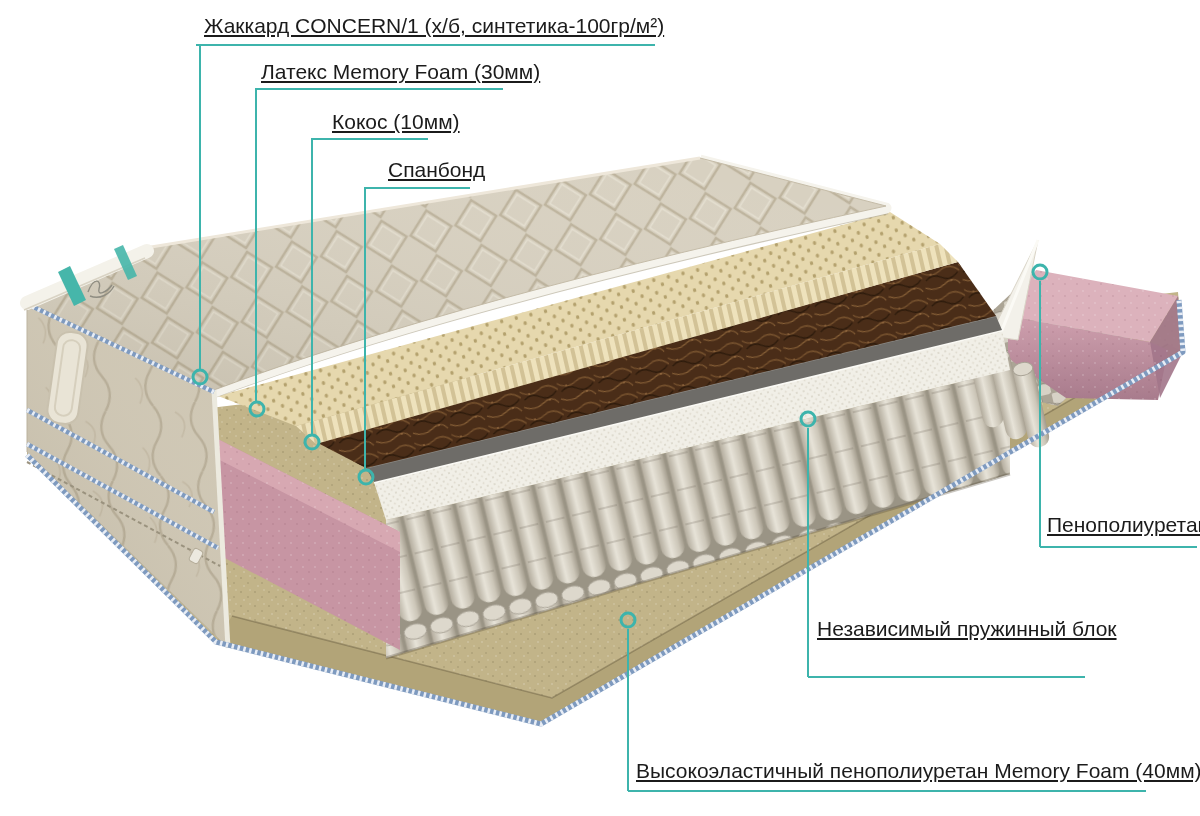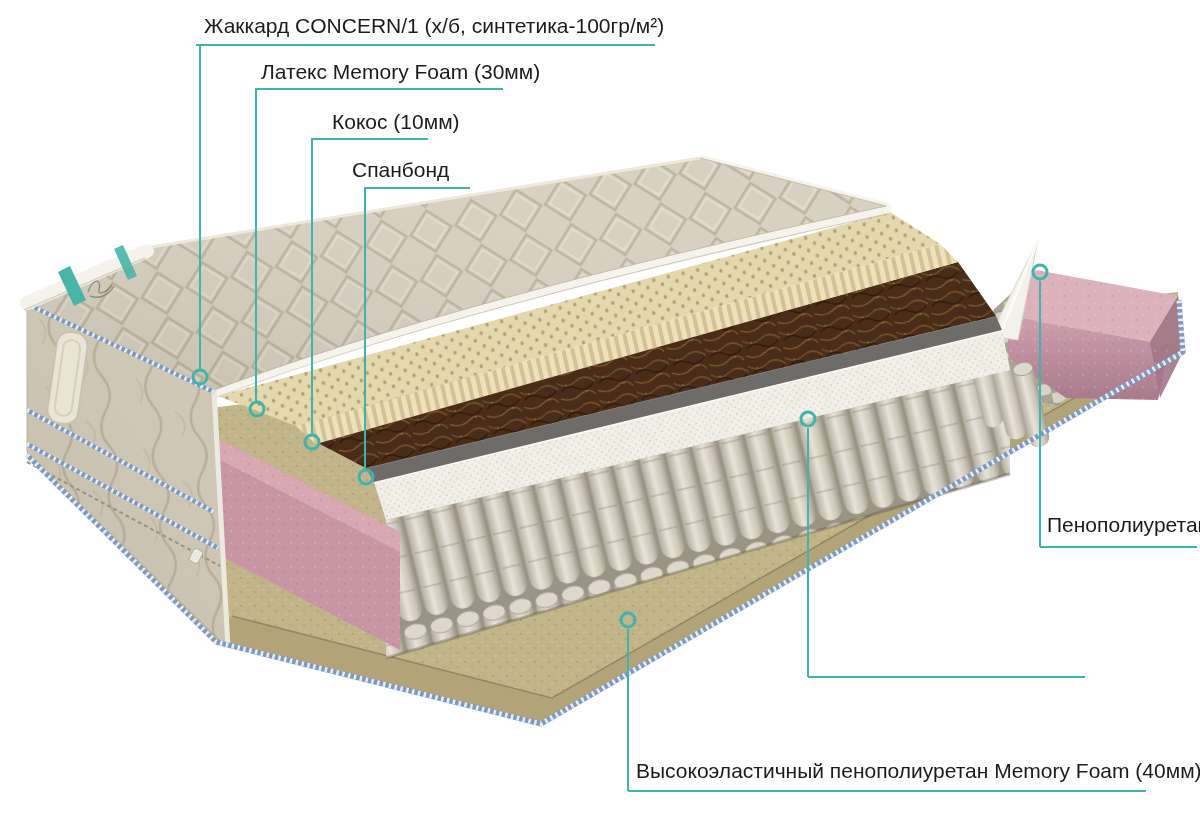--- a/index.html
+++ b/index.html
@@ -1,19 +1,19 @@
 <!DOCTYPE html>
 <html><head>
 <meta charset="utf-8">
 <style>
   html,body{margin:0;padding:0;background:#fff;}
   #canvas{position:relative;width:1200px;height:816px;background:#fff;overflow:hidden;
           font-family:"Liberation Sans",sans-serif;}
   #scene{position:absolute;left:0;top:0;}
-  .lbl{position:absolute;font:21px/26px "Liberation Sans",sans-serif;color:#1b1b1b;white-space:nowrap;}
+  .lbl{position:absolute;font:21px/26px "Liberation Sans",sans-serif;color:#1b1b1b;white-space:nowrap;text-decoration:underline;}
   .lbl2{font:21px/29px "Liberation Sans",sans-serif;}
   .co{stroke:#3db4ac;stroke-width:2;fill:none;}
   .ring{stroke:#3db4ac;stroke-width:3;fill:none;}
 </style>
 </head>
 <body>
 
 <div id="canvas">
 
 <svg id="scene" width="1200" height="816" viewBox="0 0 1200 816">
@@ -246,19 +246,20 @@
     <g>
       <path class="co" d="M628,629 V791 M628,791 H1146"></path>
       <circle class="ring" cx="628" cy="620" r="7"></circle>
     </g>
   </g>
 </svg>
 
 <div class="lbl" style="left:204px;top:13px">Жаккард CONCERN/1 (х/б, синтетика-100гр/м²)</div>
 <div class="lbl" style="left:261px;top:59px">Латекс Memory Foam (30мм)</div>
 <div class="lbl" style="left:332px;top:109px">Кокос (10мм)</div>
-<div class="lbl" style="left:352px;top:157px">Спанбонд</div>
+<div class="lbl" style="left:388px;top:157px">Спанбонд</div>
 <div class="lbl" style="left:1047px;top:512px">Пенополиуретан</div>
 <div class="lbl lbl2" style="left:817px;top:614px">
+  <div>Независимый пружинный блок</div>
 </div>
 <div class="lbl" style="left:636px;top:758px">Высокоэластичный пенополиуретан Memory Foam (40мм)</div>
 
 </div>
 
 </body></html>

